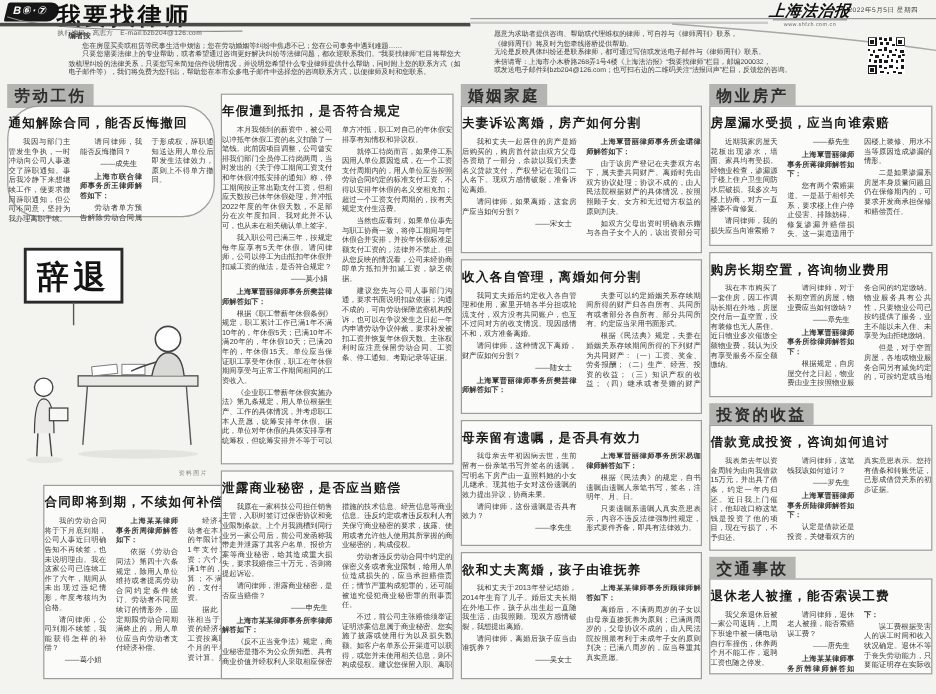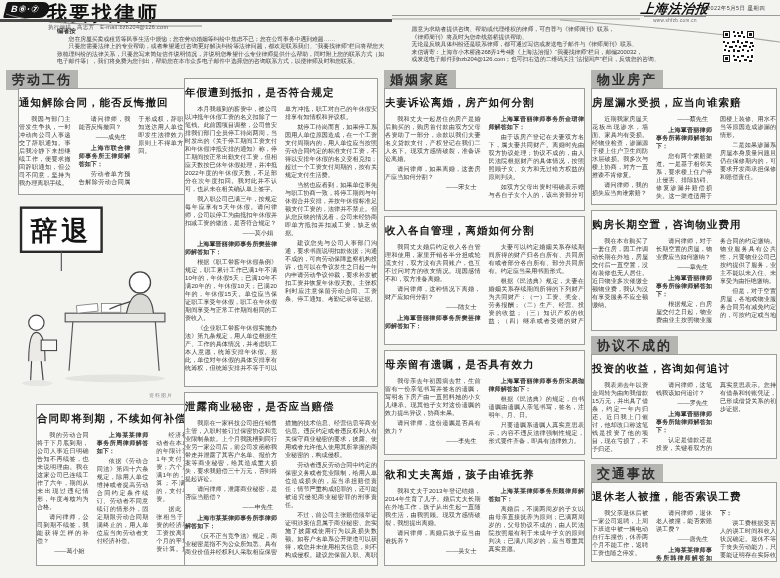--- a/index.html
+++ b/index.html
@@ -158,21 +158,21 @@
         <rect x="10" y="26" width="3" height="2"></rect>
       <rect x="15" y="27" width="2" height="2"></rect>
         <rect x="20" y="26" width="2" height="2"></rect>
         <rect x="24" y="27" width="3" height="2"></rect>
     </g>
   </svg>
 </header>
 
 <main id="page-main">
     <div class="section-badge" style="left: 6px; top: 70px;">劳动工伤</div>
-    <div class="article" style="left: 18px; top: 88px; width: 173px; height: 107px;">
+    <div class="article" style="left: 6px; top: 88px; width: 173px; height: 93px; border-radius: 27px;">
       <h2>通知解除合同，能否反悔撤回</h2>
       <div class="flow cols3" style="height: 75px;">
         <p class="q">我因与部门主管发生争执，一时冲动向公司人事递交了辞职通知。事后我冷静下来想继续工作，便要求撤回辞职通知，但公司不同意，坚持为我办理离职手续。</p>
         <p class="q">请问律师，我能否反悔撤回？</p>
         <p class="asker">——成先生</p>
         <p class="firm">上海市联合律师事务所王律师解答如下：</p>
         <p class="a">劳动者单方预告解除劳动合同属于形成权，辞职通知送达用人单位后即发生法律效力，原则上不得单方撤回。</p>
       </div>
     </div>
     <div class="illustration" style="left: 6px; top: 200px; width: 173px; height: 198px;">
@@ -297,23 +297,23 @@
       <h2>购房长期空置，咨询物业费用</h2>
       <div class="flow cols3" style="height: 89px;">
         <p class="q">我在本市购买了一套住房，因工作调动长期在外地，房屋交付后一直空置，没有装修也无人居住。近日物业多次催缴全额物业费，我认为没有享受服务不应全额缴纳。</p>
         <p class="q">请问律师，对于长期空置的房屋，物业费应当如何缴纳？</p>
         <p class="asker">——章先生</p>
         <p class="firm">上海覃晋丽律师事务所徐律师解答如下：</p>
         <p class="a">根据规定，自房屋交付之日起，物业费由业主按照物业服务合同的约定缴纳。物业服务具有公共性，只要物业公司已按约提供了服务，业主不能以未入住、未享受为由拒绝缴纳。</p>
         <p class="a">但是，对于空置房屋，各地或物业服务合同另有减免约定的，可按约定或当地规定执行。建议您与物业公司协商确认空置事实，并保留相关凭证。</p>
       </div>
     </div>
-    <div class="section-badge" style="left: 591px; top: 336px;">协议不成的</div>
+    <div class="section-badge" style="left: 591px; top: 336px;">投资的收益</div>
     <div class="article" style="left: 591px; top: 354px; width: 186px; height: 105px;">
-      <h2>投资的收益，咨询如何追讨</h2>
+      <h2>借款竟成投资，咨询如何追讨</h2>
       <div class="flow cols3" style="height: 73px;">
         <p class="q">我表弟去年以资金周转为由向我借款15万元，并出具了借条，约定一年内归还。近日我上门催讨，他却改口称这笔钱是投资了他的项目，现在亏损了，不予归还。</p>
         <p class="q">请问律师，这笔钱我该如何追讨？</p>
         <p class="asker">——罗先生</p>
         <p class="firm">上海覃晋丽律师事务所陆律师解答如下：</p>
         <p class="a">认定是借款还是投资，关键看双方的真实意思表示。您持有借条和转账凭证，已形成借贷关系的初步证据。</p>
       </div>
     </div>
     <div class="section-badge" style="left: 591px; top: 464px;">交通事故</div>
     <div class="article" style="left: 591px; top: 482px; width: 186px; height: 80px; font-family: Liberation Serif, serif;">

